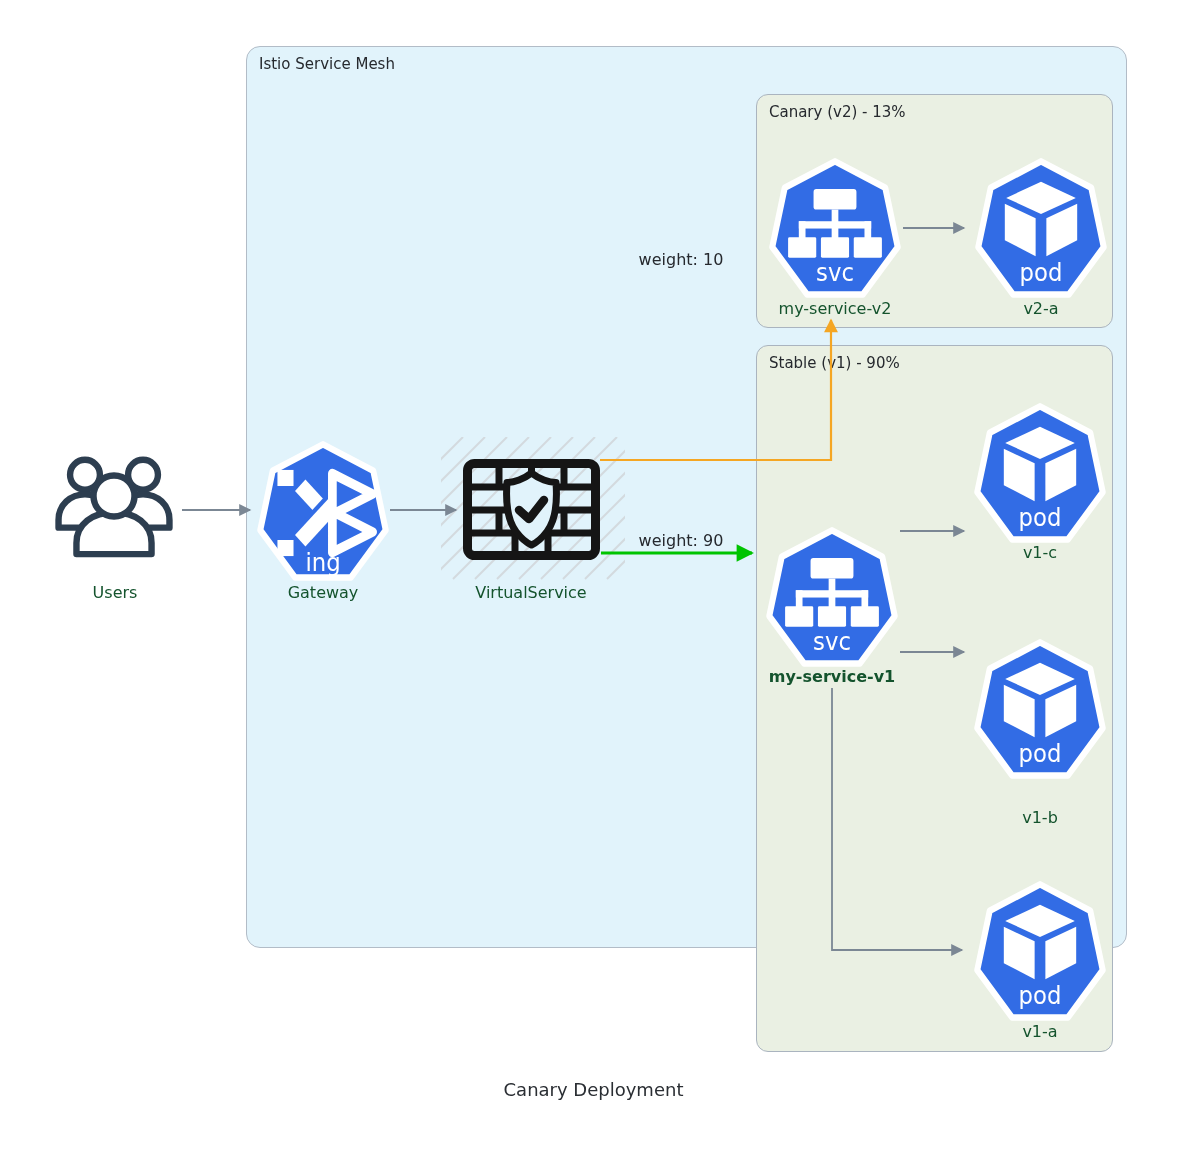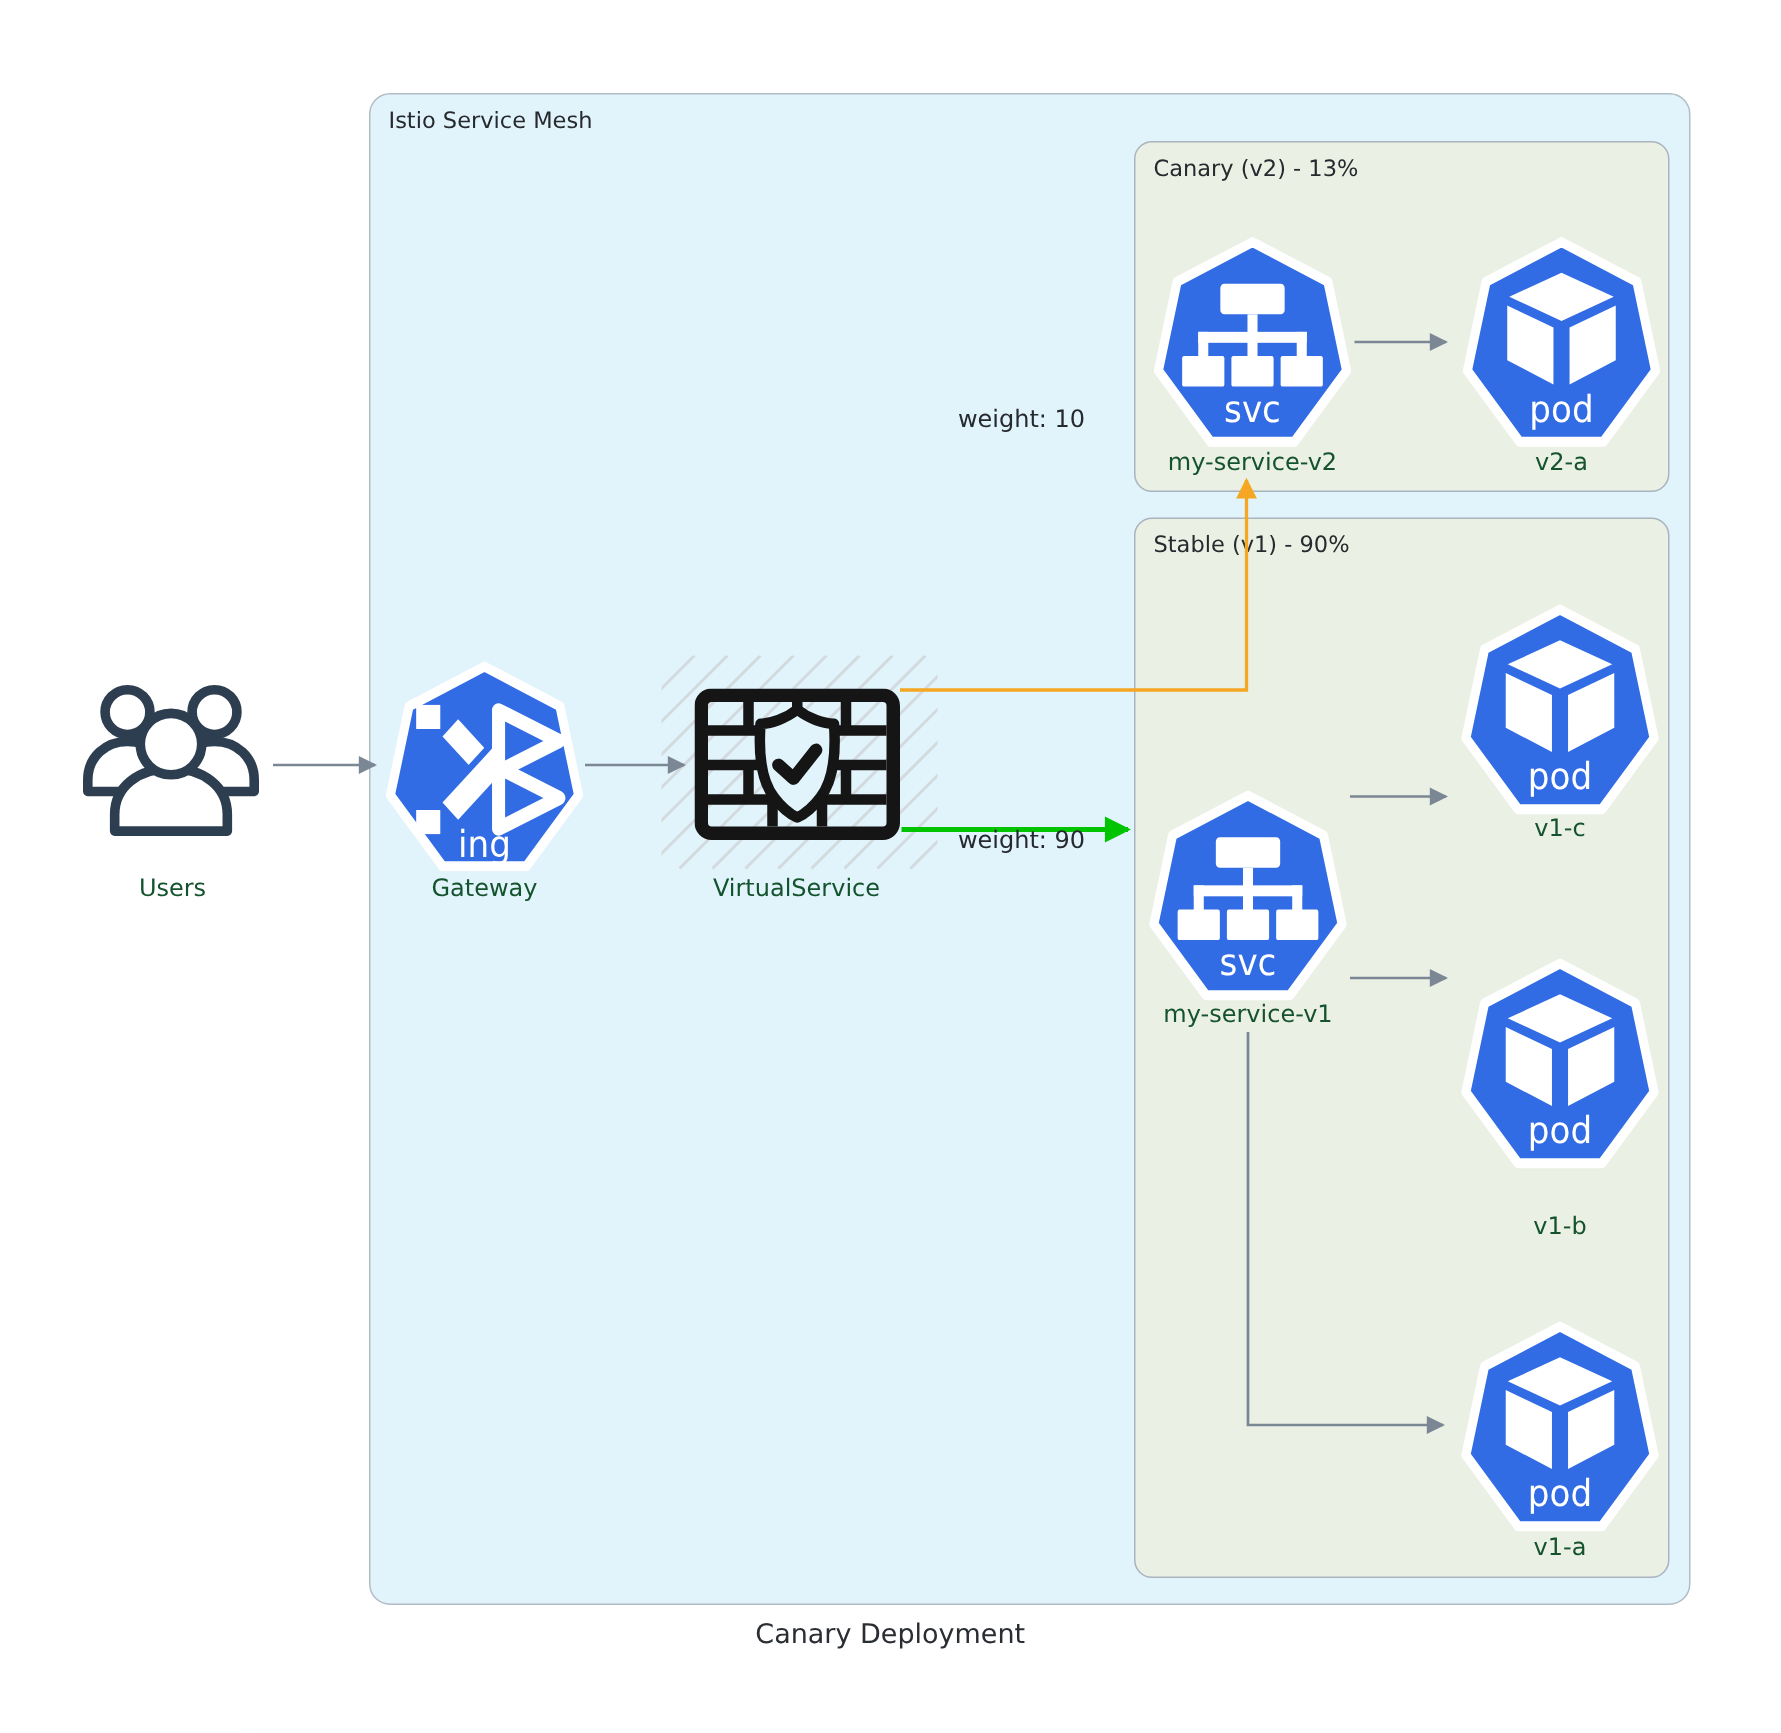--- a/index.html
+++ b/index.html
@@ -6,21 +6,21 @@
   .page{
     position:relative;
     width:1187px;height:1155px;
     background:#ffffff;
     font-family:"DejaVu Sans","Liberation Sans",sans-serif;
     color:#26292e;
     overflow:hidden;
   }
   .defs-holder{position:absolute;width:0;height:0;overflow:hidden;}
   .mesh-box{
-    position:absolute;left:246px;top:62px;width:881px;height:1008px;
+    position:absolute;left:246px;top:46px;width:881px;height:902px;
     background:var(--mesh-background,#e1f3fb);
     border:1.5px solid #b2bcc7;border-radius:14px;
     box-sizing:border-box;
   }
   .group-box{
     position:absolute;
     background:var(--group-background,#eaf0e3);
     border:1.5px solid #aab4bf;border-radius:12px;
     box-sizing:border-box;
   }
@@ -32,21 +32,21 @@
   }
   .node{position:absolute;}
   .hept{width:134px;height:146px;display:block;}
   .hept text{font-family:"DejaVu Sans","Liberation Sans",sans-serif;font-size:17px;fill:#ffffff;text-anchor:middle;}
   .node-label{
     position:absolute;transform:translate(-50%,-50%);
     font-size:16px;white-space:nowrap;color:#14532d;
   }
   .edge-label{
     position:absolute;transform:translate(-50%,-50%);
-    font-size:16px;white-space:nowrap;color:#26292e;z-index:40;margin-top:20px;
+    font-size:16px;white-space:nowrap;color:#26292e;z-index:40;
   }
   .overlay{position:absolute;left:0;top:0;z-index:30;pointer-events:none;}
   .vs-wrap{position:absolute;left:441px;top:437px;width:184px;height:144px;}
   .vs-wrap svg{position:absolute;left:0;top:0;}
   .vs-icon{left:22px !important;top:22px !important;}
   .diagram-title{
     position:absolute;left:0;top:1079px;width:1187px;
     text-align:center;font-size:18px;color:#2a2e33;
   }
 </style>
@@ -181,21 +181,21 @@
   </div>
   <div class="node-label" style="left:1041px;top:308px;">v2-a</div>
 
   <div class="node" style="left:765px;top:526px;">
     <svg class="hept" viewBox="0 0 100 100" preserveAspectRatio="none">
       <use href="#hept-shape"></use>
         <use href="#glyph-svc"></use>
       <text x="50" y="85">svc</text>
     </svg>
   </div>
-  <div class="node-label" style="left:832px;top:676px;">my-service-v1</div>
+  <div class="node-label" style="left:832px;top:676px;font-weight:bold;">my-service-v1</div>
 
   <div class="node" style="left:973px;top:402px;">
     <svg class="hept" viewBox="0 0 100 100" preserveAspectRatio="none">
       <use href="#hept-shape"></use>
         <use href="#glyph-pod"></use>
       <text x="50" y="85">pod</text>
     </svg>
   </div>
   <div class="node-label" style="left:1040px;top:552px;">v1-c</div>
 

